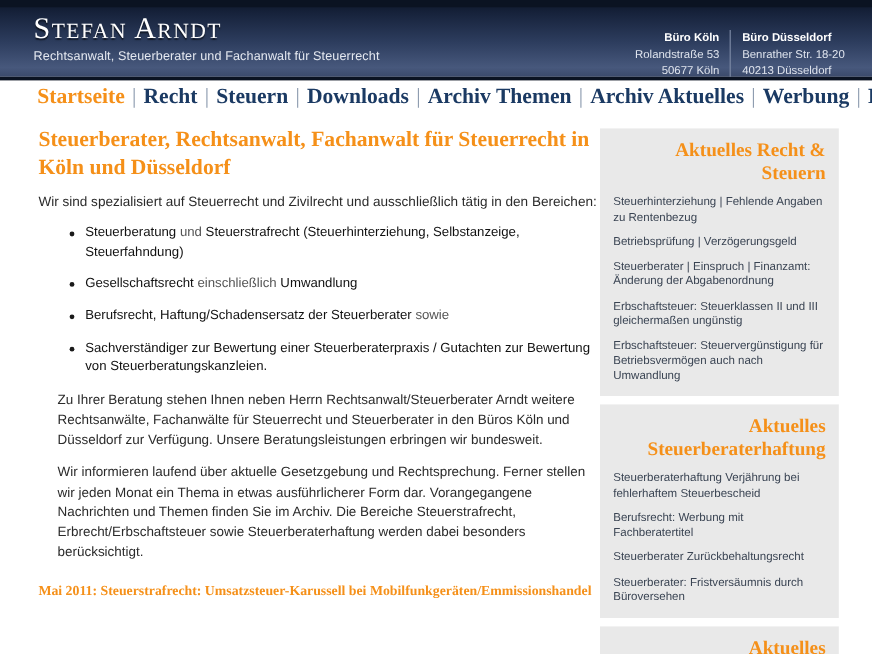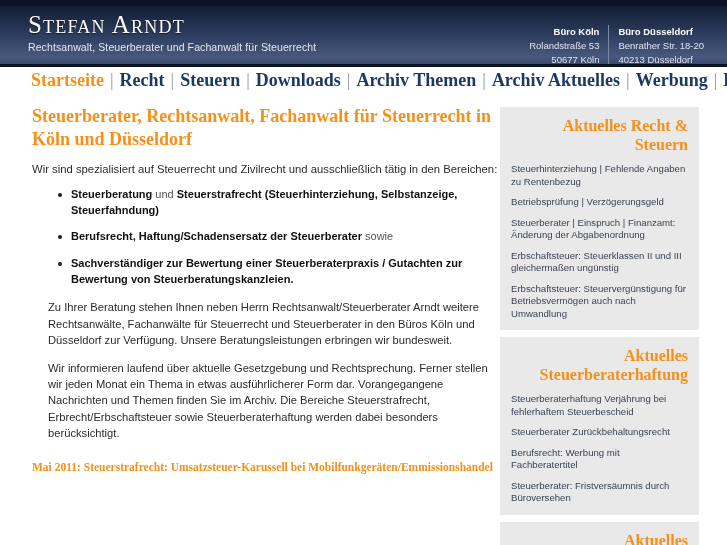--- a/index.html
+++ b/index.html
@@ -161,21 +161,21 @@
     position: absolute;
     left: 0;
     top: 6px;
     width: 4px;
     height: 4px;
     background: #1a1a1a;
     border-radius: 50%;
   }
   ul.services li b {
     color: #111111;
-    font-weight: bold;
+    font-weight: normal;
   }
   p.body-text {
     margin: 0 0 11px 20px;
     font-size: 11.2px;
     line-height: 1.47;
     color: #2b2b2b;
   }
   .news-title {
     font-family: "Liberation Serif", serif;
     color: #f59019;
@@ -254,20 +254,21 @@
     <a href="#">Impressum</a>
   </div>
 
 <div class="wrap">
 
   <div class="content">
     <div class="page-title">Steuerberater, Rechtsanwalt, Fachanwalt für Steuerrecht in Köln und Düsseldorf</div>
     <p class="intro">Wir sind spezialisiert auf Steuerrecht und Zivilrecht und ausschließlich tätig in den Bereichen:</p>
     <ul class="services">
         <li><b>Steuerberatung</b><span> und </span><b>Steuerstrafrecht (Steuerhinterziehung, Selbstanzeige, Steuerfahndung)</b></li>
+        <li><b>Gesellschaftsrecht</b><span>  einschließlich </span><b>Umwandlung</b></li>
         <li><b>Berufsrecht, Haftung/Schadensersatz der Steuerberater</b><span> sowie</span></li>
         <li><b>Sachverständiger zur Bewertung einer Steuerberaterpraxis / Gutachten zur Bewertung von Steuerberatungskanzleien.</b></li>
       </ul>
     <div>
         <p class="body-text">Zu Ihrer Beratung stehen Ihnen neben Herrn Rechtsanwalt/Steuerberater Arndt weitere Rechtsanwälte, Fachanwälte für Steuerrecht und Steuerberater in den Büros Köln und Düsseldorf zur Verfügung. Unsere Beratungsleistungen erbringen wir bundesweit.</p>
         <p class="body-text">Wir informieren laufend über aktuelle Gesetzgebung und Rechtsprechung. Ferner stellen wir jeden Monat ein Thema in etwas ausführlicherer Form dar. Vorangegangene Nachrichten und Themen finden Sie im Archiv. Die Bereiche Steuerstrafrecht, Erbrecht/Erbschaftsteuer sowie Steuerberaterhaftung werden dabei besonders berücksichtigt.</p>
       </div>
     <div class="news-title">Mai 2011: Steuerstrafrecht: Umsatzsteuer-Karussell bei Mobilfunkgeräten/Emmissionshandel</div>
 
   </div>
@@ -277,22 +278,22 @@
         <div class="side-head">Aktuelles Recht &amp; Steuern</div>
         <a href="#" class="side-link">Steuerhinterziehung | Fehlende Angaben zu Rentenbezug</a>
         <a href="#" class="side-link">Betriebsprüfung | Verzögerungsgeld</a>
         <a href="#" class="side-link">Steuerberater | Einspruch | Finanzamt: Änderung der Abgabenordnung</a>
         <a href="#" class="side-link">Erbschaftsteuer: Steuerklassen II und III gleichermaßen ungünstig</a>
         <a href="#" class="side-link">Erbschaftsteuer: Steuervergünstigung für Betriebsvermögen auch nach Umwandlung</a>
       </div>
       <div class="side-box">
         <div class="side-head">Aktuelles Steuerberaterhaftung</div>
         <a href="#" class="side-link">Steuerberaterhaftung Verjährung bei fehlerhaftem Steuerbescheid</a>
+        <a href="#" class="side-link">Berufsrecht: Werbung mit Fachberatertitel</a>
         <a href="#" class="side-link">Steuerberater Zurückbehaltungsrecht</a>
-        <a href="#" class="side-link">Berufsrecht: Werbung mit Fachberatertitel</a>
         <a href="#" class="side-link">Steuerberater: Fristversäumnis durch Büroversehen</a>
       </div>
       <div class="side-box">
         <div class="side-head">Aktuelles Vermögensverwaltung</div>
         <a href="#" class="side-link">Wechselkursschwankungen vor Einführung der Abgeltungssteuer</a>
       </div>
     </div>
 </div>
 
 </body></html>

